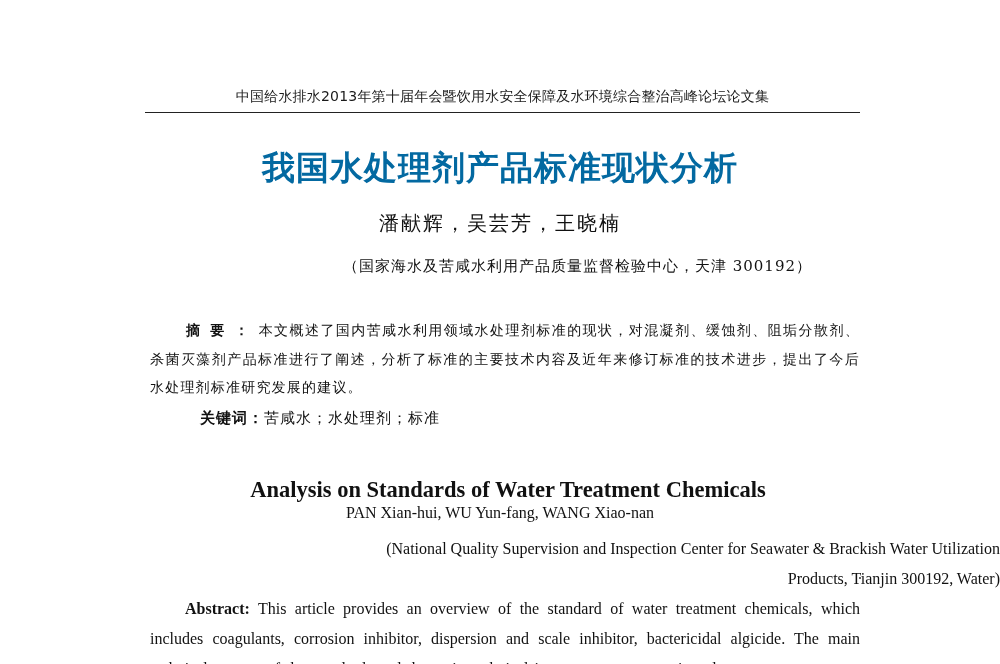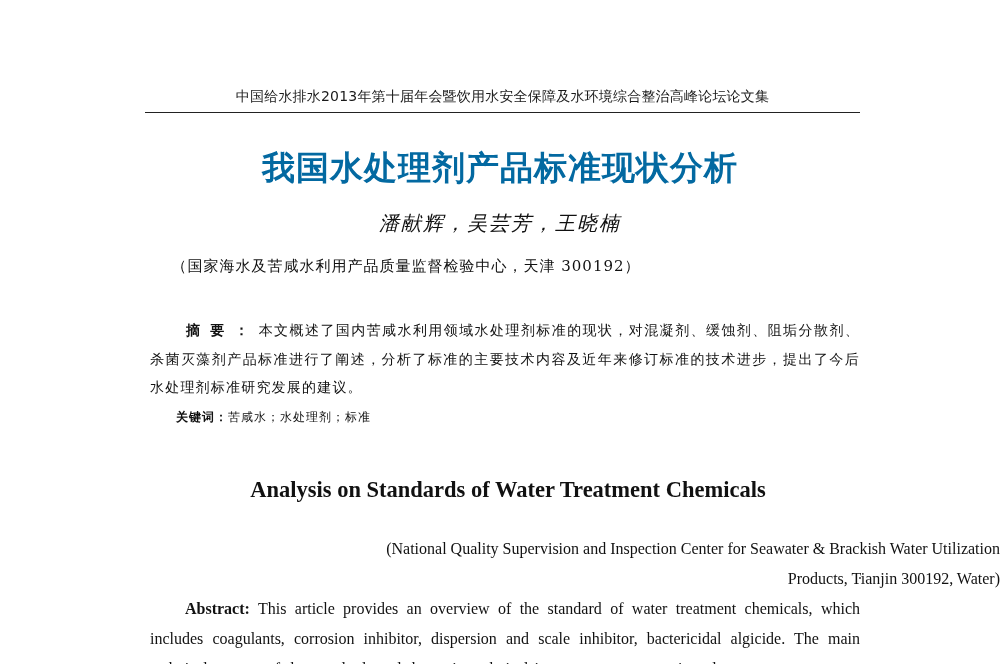--- a/index.html
+++ b/index.html
@@ -19,36 +19,35 @@
   }
   .title-zh {
     position: absolute; left: 0; width: 1000px; top: 146px;
     text-align: center; font-size: 33px; font-weight: bold;
     font-family: "DejaVu Sans", sans-serif; letter-spacing: 1px; color: #0369a1;
   }
   .authors-zh {
     position: absolute; left: 0; width: 1000px; top: 210px;
     text-align: center; font-size: 20px; letter-spacing: 2px;
     font-family: "DejaVu Serif", serif;
-    font-style: italic;
   }
   .affil-zh {
     position: absolute; left: 0; width: 812px; top: 257px;
-    text-align: center; font-size: 15px; letter-spacing: 1px;
+    text-align: right; font-size: 15px; letter-spacing: 1px;
     font-family: "DejaVu Serif", serif;
   }
   .abstract-zh {
     position: absolute; left: 150px; width: 710px; top: 316px;
     font-size: 14px; line-height: 28.5px; font-family: "DejaVu Serif", serif;
     text-align: justify; text-indent: 36px; letter-spacing: 1.2px;
   }
   .abstract-zh .label { font-weight: bold; font-family: "DejaVu Sans", sans-serif; letter-spacing: 10px; }
   .keywords-zh {
-    position: absolute; left: 176px; top: 409px;
-    font-size: 12px; font-family: "DejaVu Serif", serif; letter-spacing: 1px;
+    position: absolute; left: 200px; top: 409px;
+    font-size: 15px; font-family: "DejaVu Serif", serif; letter-spacing: 1px;
   }
   .keywords-zh .label { font-weight: bold; font-family: "DejaVu Sans", sans-serif; }
   .title-en {
     position: absolute; left: 0; width: 1000px; top: 469px;
     text-align: center; font-size: 22.5px; font-weight: bold;
     font-family: "Liberation Serif", serif;
   }
   .authors-en {
     position: absolute; left: 0; width: 1000px; top: 504px;
     text-align: center; font-size: 16px; font-family: "Liberation Serif", serif;
@@ -79,20 +78,21 @@
 
   <div class="abstract-zh">
     <span class="label">摘要：</span><span>本文概述了国内苦咸水利用领域水处理剂标准的现状，对混凝剂、缓蚀剂、阻垢分散剂、杀菌灭藻剂产品标准进行了阐述，分析了标准的主要技术内容及近年来修订标准的技术进步，提出了今后水处理剂标准研究发展的建议。</span>
   </div>
 
   <div class="keywords-zh">
     <span class="label">关键词：</span><span>苦咸水；水处理剂；标准</span>
   </div>
 
   <h2 class="title-en" style="margin:8px">Analysis on Standards of Water Treatment Chemicals</h2>
+  <div class="authors-en">PAN Xian-hui, WU Yun-fang, WANG Xiao-nan</div>
   <div class="affil-en">
     <span>(National Quality Supervision and Inspection Center for Seawater &amp; Brackish Water Utilization</span>
     <span>Products, Tianjin 300192, Water)</span>
   </div>
   <div class="speck"></div>
 
   <div class="abstract-en">
     <span class="label">Abstract:</span><span> This article provides an overview of the standard of water treatment chemicals, which includes coagulants, corrosion inhibitor, dispersion and scale inhibitor, bactericidal algicide. The main technical content of the standards and the main technical improvements are reviewed</span>
   </div>
 </div>

